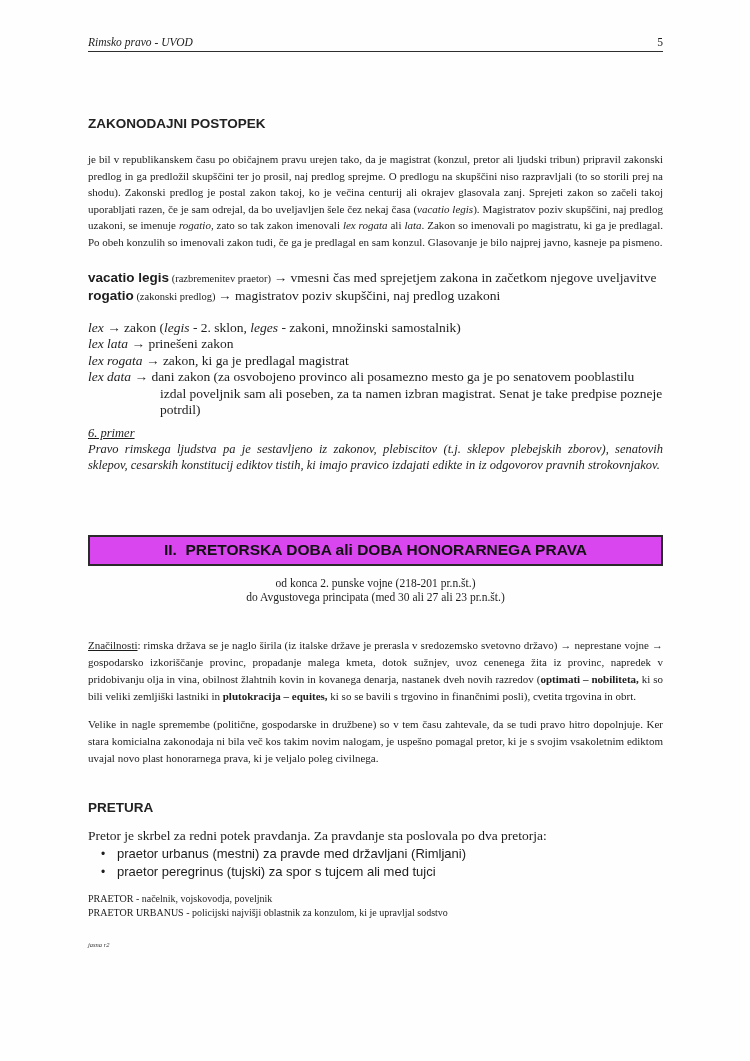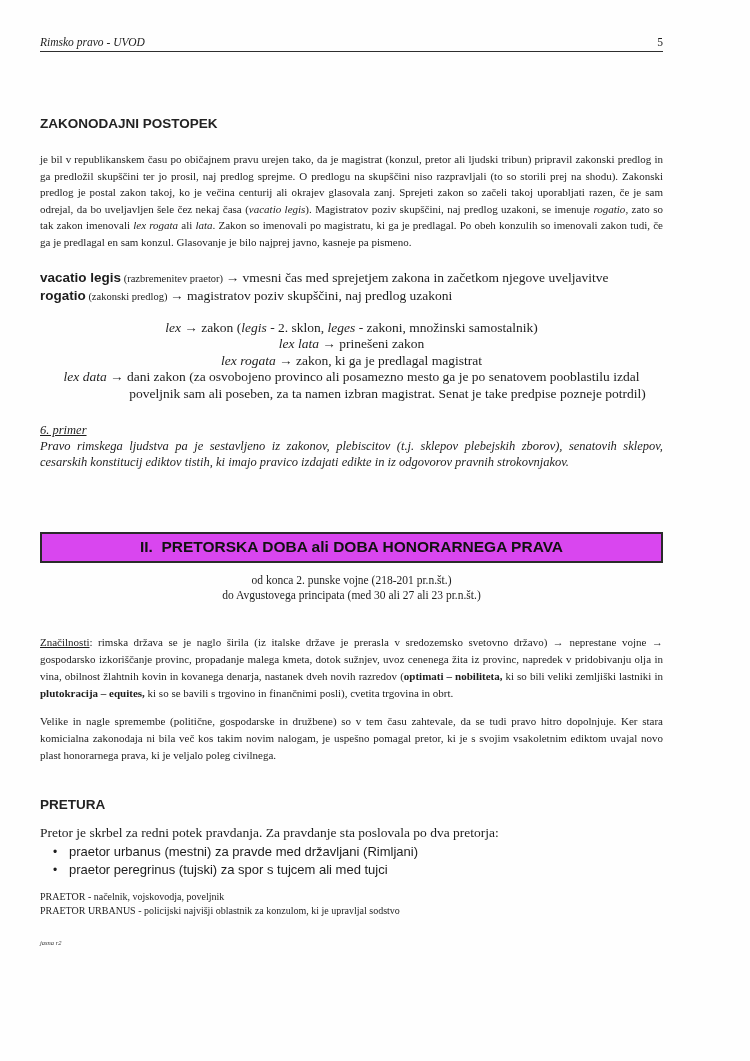--- a/index.html
+++ b/index.html
@@ -1,20 +1,20 @@
 <!DOCTYPE html>
 <html><head>
 <meta charset="utf-8">
 <style>
   html,body{margin:0;padding:0;background:#ffffff;}
   .page{
     position:relative;
     width:750px;height:1061px;
     box-sizing:border-box;
-    padding:0 87px 0 40px;
+    padding:0 87px 0 88px;
     background:#fefefe;
     color:#1d1d1d;
     font-family:"Liberation Serif", serif;
     overflow:hidden;
   }
   
   .doc-header{
     display:flex;justify-content:space-between;align-items:flex-end;
     padding-top:36px;padding-bottom:3px;
     border-bottom:1.8px solid #2e2e2e;
@@ -38,24 +38,24 @@
   
   .defs{margin-top:18px;}
   .def-line{font-size:13.5px;line-height:17.5px;}
   .rt-i{font-style:italic;}
   .rt-b{font-weight:bold;}
   .rt-u{text-decoration:underline;}
   .rt-bs{font-family:"Liberation Sans",sans-serif;font-weight:bold;font-size:13.5px;}
   .rt-small{font-size:10.5px;}
   
   .lex-list{margin-top:14px;}
-  .lex-item{font-size:13.5px;line-height:16.5px;text-align:center;}
+  .lex-item{font-size:13.5px;line-height:16.5px;}
   .lex-item.hang{padding-left:72px;text-indent:-72px;}
   
-  .example{margin-top:20px;}
+  .example{margin-top:6px;}
   .example-label{
     font-size:12.5px;font-style:italic;text-decoration:underline;
     line-height:16px;
   }
   .example-text{
     font-size:12.5px;font-style:italic;line-height:16px;
     text-align:justify;margin:0;
   }
   
   .title-box{

